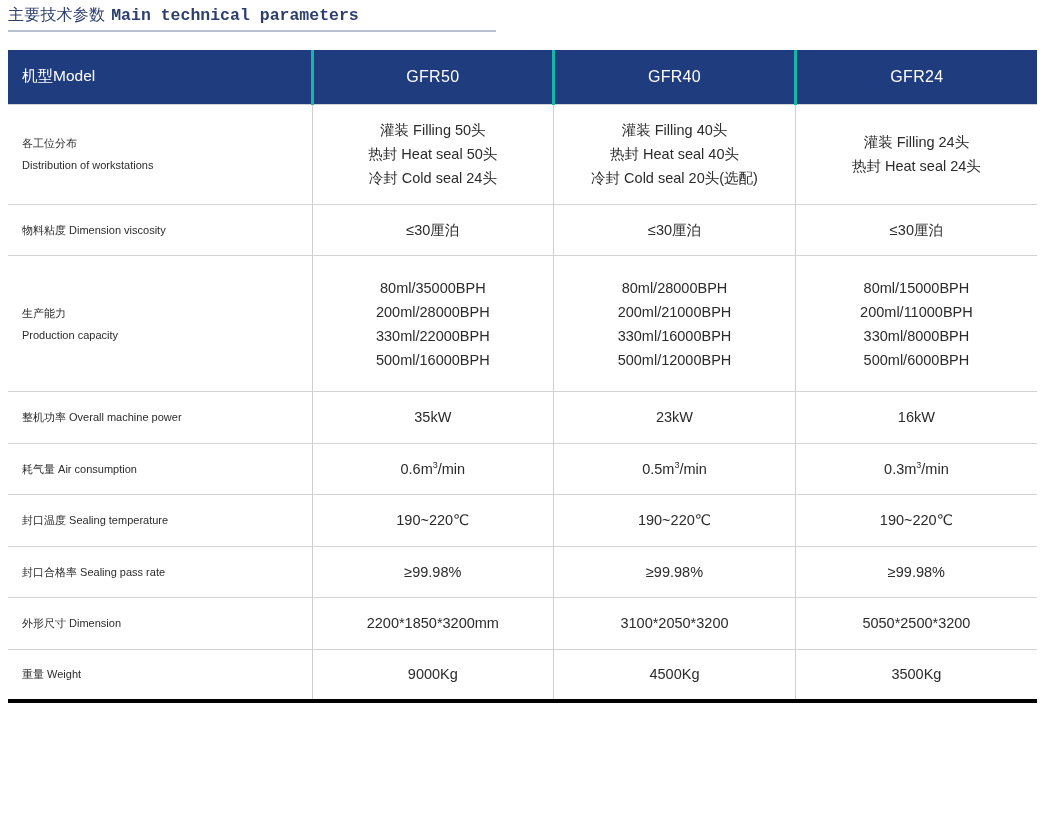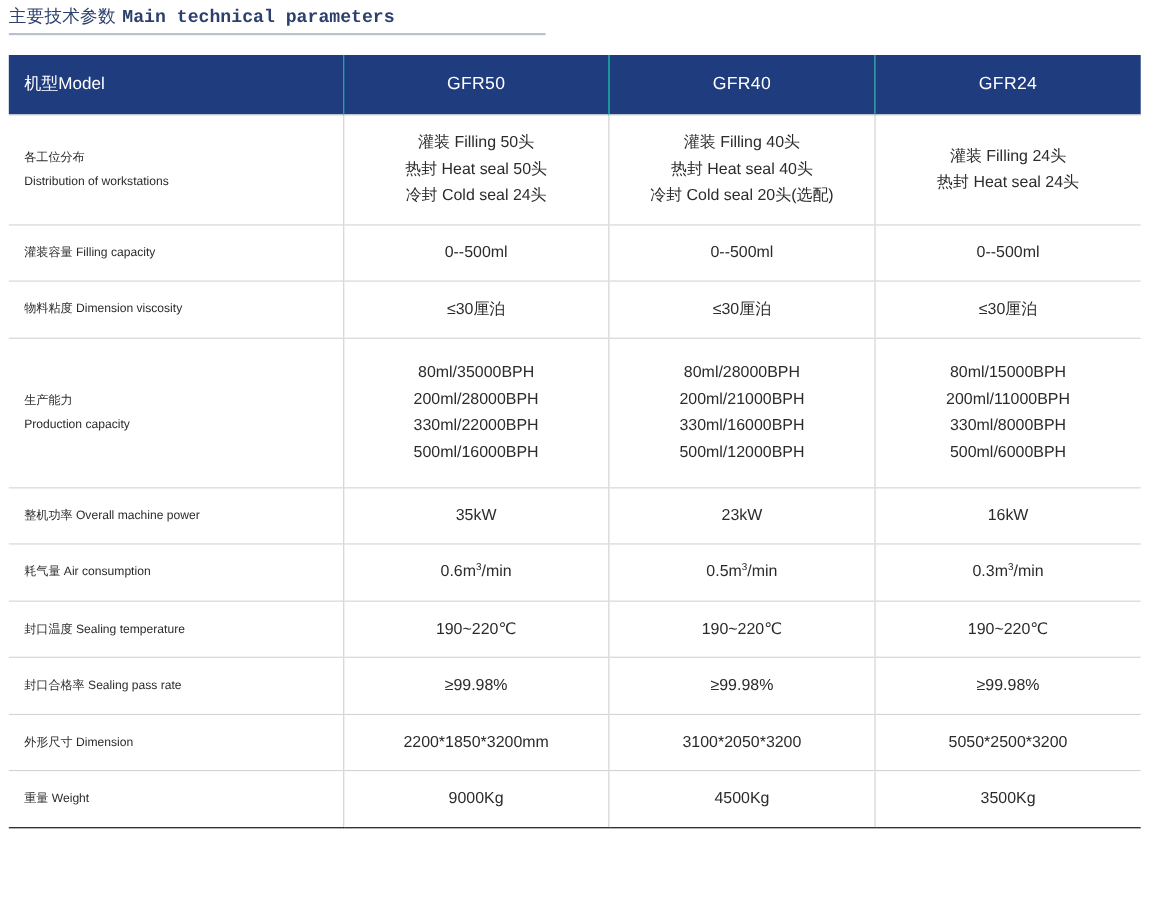--- a/index.html
+++ b/index.html
@@ -57,21 +57,21 @@
   }
   .spec-table col.c-label { width: 304px; }
   .spec-table col.c-model { width: 241.66px; }
 
   .spec-table thead th {
     background: #1f3c7f;
     color: #ffffff;
     font-weight: normal;
     height: 54px;
     padding: 0 14px;
-    border-right: 1px solid #14b8a6;
+    border-right: 3px solid #14b8a6;
     box-sizing: border-box;
   }
   .spec-table thead th:last-child { border-right: none; }
   .th-label {
     text-align: left;
     font-size: 15.5px;
   }
   .th-model {
     text-align: center;
     font-size: 16px;
@@ -79,21 +79,21 @@
   }
 
   .spec-table tbody td {
     border-top: 1px solid #d3d3d3;
     border-right: 1px solid #cfcfcf;
     padding: 8px 14px;
     box-sizing: border-box;
     vertical-align: middle;
   }
   .spec-table tbody td:last-child { border-right: none; }
-  .spec-table tbody tr:last-child td { border-bottom: 1px solid #000000; }
+  .spec-table tbody tr:last-child td { border-bottom: 4px solid #000000; }
 
   td.label {
     text-align: left;
     font-size: 11px;
     color: #2b2b2b;
     line-height: 22px;
   }
   td.val {
     text-align: center;
     font-size: 14.5px;
@@ -152,34 +152,20 @@
           <span class="ln">热封 Heat seal 40头</span>
           <span class="ln">冷封 Cold seal 20头(选配)</span>
         </td>
         <td class="val">
           <span class="ln">灌装 Filling 24头</span>
           <span class="ln">热封 Heat seal 24头</span>
         </td>
       </tr>
       <tr class="r-norm">
         <td class="label">
-          <span class="ln">灌装容量 Filling capacity</span>
-        </td>
-        <td class="val">
-          <span class="ln">0--500ml</span>
-        </td>
-        <td class="val">
-          <span class="ln">0--500ml</span>
-        </td>
-        <td class="val">
-          <span class="ln">0--500ml</span>
-        </td>
-      </tr>
-      <tr class="r-norm">
-        <td class="label">
           <span class="ln">物料粘度 Dimension viscosity</span>
         </td>
         <td class="val">
           <span class="ln">≤30厘泊</span>
         </td>
         <td class="val">
           <span class="ln">≤30厘泊</span>
         </td>
         <td class="val">
           <span class="ln">≤30厘泊</span>

